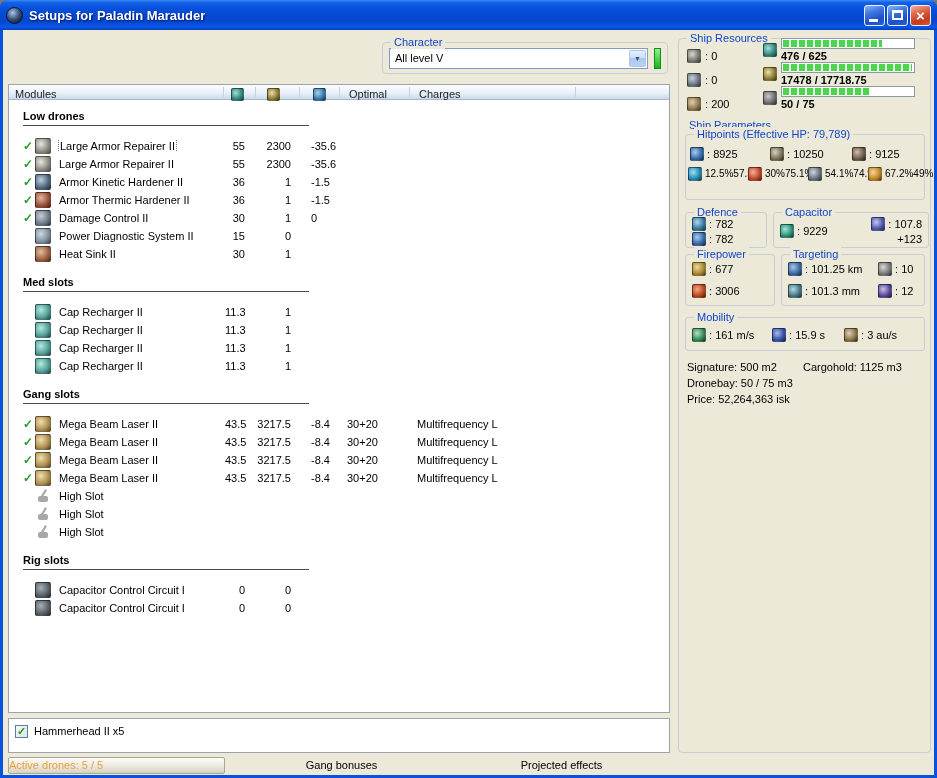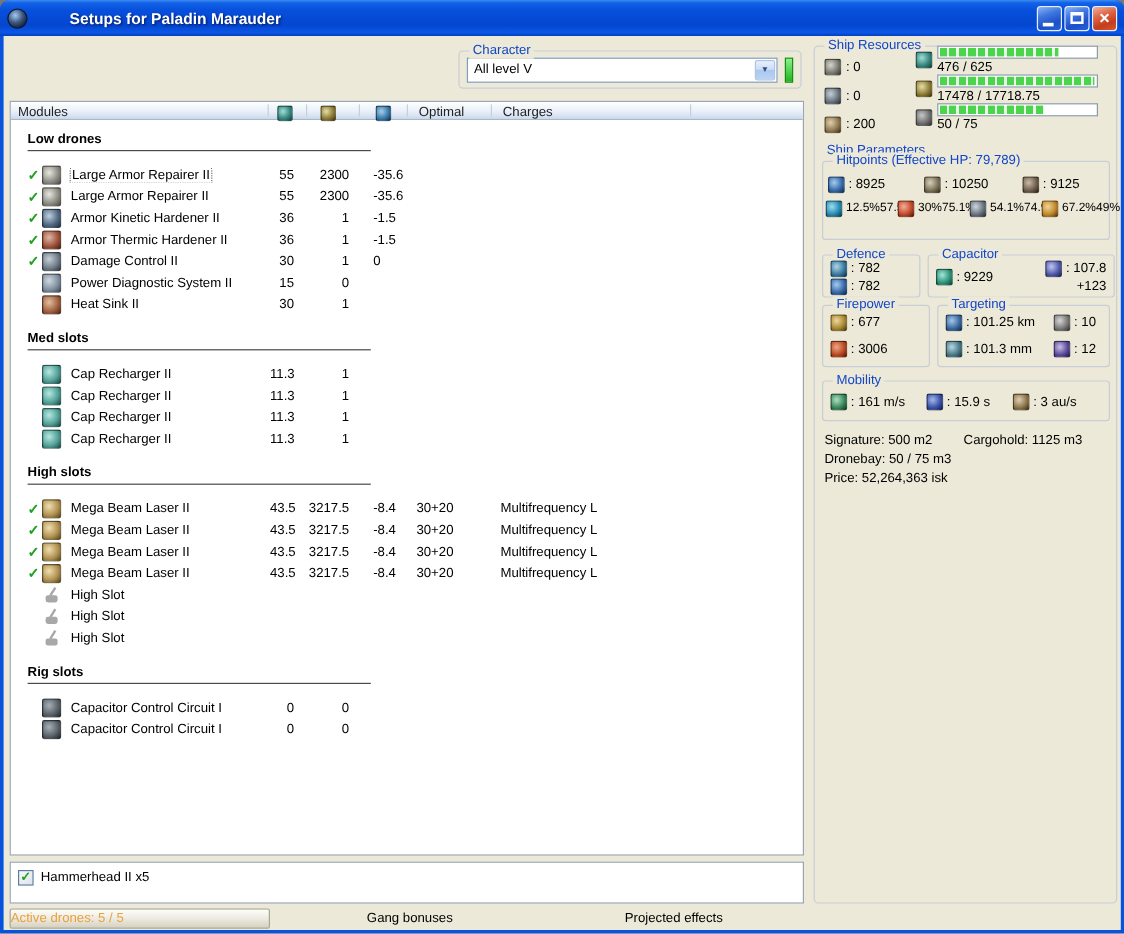--- a/index.html
+++ b/index.html
@@ -2,21 +2,21 @@
 <html><head>
 <meta charset="utf-8">
 <style>
   *{box-sizing:border-box;margin:0;padding:0;}
   body{margin:0;background:#777;font-family:"Liberation Sans",sans-serif;}
   .win{position:relative;width:937px;height:778px;background:#0853DD;padding:30px 3px 3px;font-size:11px;color:#000;border-radius:8px 8px 0 0;}
   .titlebar{position:absolute;top:0;left:0;width:937px;height:30px;border-radius:8px 8px 0 0;display:flex;align-items:center;padding:0 6px;
     background:linear-gradient(180deg,#3E8BF0 0%,#1263E8 8%,#0750DC 28%,#0546CE 70%,#0A57E8 90%,#043FB8 100%);}
   .app-icon{width:17px;height:17px;border-radius:50%;flex:none;margin-right:6px;
     background:radial-gradient(circle at 38% 32%,#A8C8F0,#3C5880 45%,#101828 85%);border:1px solid #0A1830;}
-  .title-text{flex:1;color:#fff;font-weight:bold;font-size:13px;text-shadow:1px 1px 2px rgba(0,20,90,.9);white-space:nowrap;overflow:hidden;margin-left:29px;}
+  .title-text{flex:1;color:#fff;font-weight:bold;font-size:13px;text-shadow:1px 1px 2px rgba(0,20,90,.9);white-space:nowrap;overflow:hidden;}
   .winbtns{display:flex;gap:2px;flex:none;}
   .wbtn{width:21px;height:21px;border:1px solid #E8F0FC;border-radius:3px;position:relative;}
   .wbtn.min,.wbtn.max{background:linear-gradient(160deg,#8CB4F4 0%,#3E76E0 35%,#1C50C8 70%,#2860D8 100%);}
   .wbtn.close{background:linear-gradient(160deg,#F4B0A0 0%,#E06848 35%,#C43C1C 70%,#D85830 100%);}
   .glyph-min{position:absolute;left:4px;bottom:3px;width:9px;height:3px;background:#fff;}
   .glyph-max{position:absolute;left:4px;top:4px;width:11px;height:10px;border:2px solid #fff;border-top-width:3px;}
   .glyph-close{display:block;width:100%;text-align:center;color:#fff;font-size:15px;font-weight:bold;line-height:19px;}
   .content{position:relative;width:931px;height:745px;background:#ECE9D8;overflow:hidden;}
 
   .gbox{position:absolute;border:1px solid #C9CDD6;border-radius:4px;background:#ECE9D8;}
@@ -81,21 +81,21 @@
 
   .rightpanel{left:675px;top:8px;width:253px;height:715px;}
   .rp-row{position:absolute;display:flex;align-items:center;gap:4px;height:18px;}
   .pi{width:14px;height:14px;border-radius:2px;flex:none;border:1px solid rgba(0,0,0,.3);}
   .pv{white-space:nowrap;}
   .pv::before{content:": ";}
   .pvn{white-space:nowrap;}
   .barstack{display:flex;flex-direction:column;}
   .bar{width:134px;height:11px;border:1px solid #8C9AA8;background:#fff;padding:1px;}
   .bar-fill{height:100%;background:repeating-linear-gradient(90deg,#4CD44C 0 6px,#E8F8E8 6px 8px);}
-  .bartext{font-size:11px;line-height:12px;margin-top:1px;}
+  .bartext{font-size:11px;line-height:12px;margin-top:1px;font-weight:bold;}
   .sp-label{position:absolute;left:10px;top:80px;color:#1245C8;}
   .pbox{position:absolute;border:1px solid #C9CDD6;border-radius:3px;background:#ECE9D8;}
   .prow{position:absolute;display:flex;align-items:center;gap:3px;height:15px;white-space:nowrap;}
   .hp-val{position:absolute;top:12px;display:flex;align-items:center;gap:3px;}
   .hp-res{position:absolute;top:32px;display:flex;align-items:center;gap:3px;}
   .rescol{display:flex;flex-direction:row;}
   .rv{font-size:10px;line-height:12px;}
   .ftext{position:absolute;font-size:11px;white-space:nowrap;}
 
   .i-turret{background:radial-gradient(circle at 35% 35%,#D8D8D0,#787870 60%,#383830);}
@@ -294,21 +294,21 @@
           <span class="mi mi-capre"></span>
           <span class="mname">Cap Recharger II</span>
           <span class="c-cpu">11.3</span>
           <span class="c-pg">1</span>
             <span></span>
           <span class="c-cap"></span>
             <span class="c-opt"></span>
             <span class="c-chg"></span>
         </div>
 
-        <div class="sec-title">High slots</div>
+        <div class="sec-title">Gang slots</div>
         <div class="mrow">
           <span class="chk">✓</span>
           <span class="mi mi-laser"></span>
           <span class="mname">Mega Beam Laser II</span>
           <span class="c-cpu">43.5</span>
           <span class="c-pg">3217.5</span>
             <span></span>
           <span class="c-cap">-8.4</span>
           <span class="c-opt">30+20</span>
           <span class="c-chg">Multifrequency L</span>

